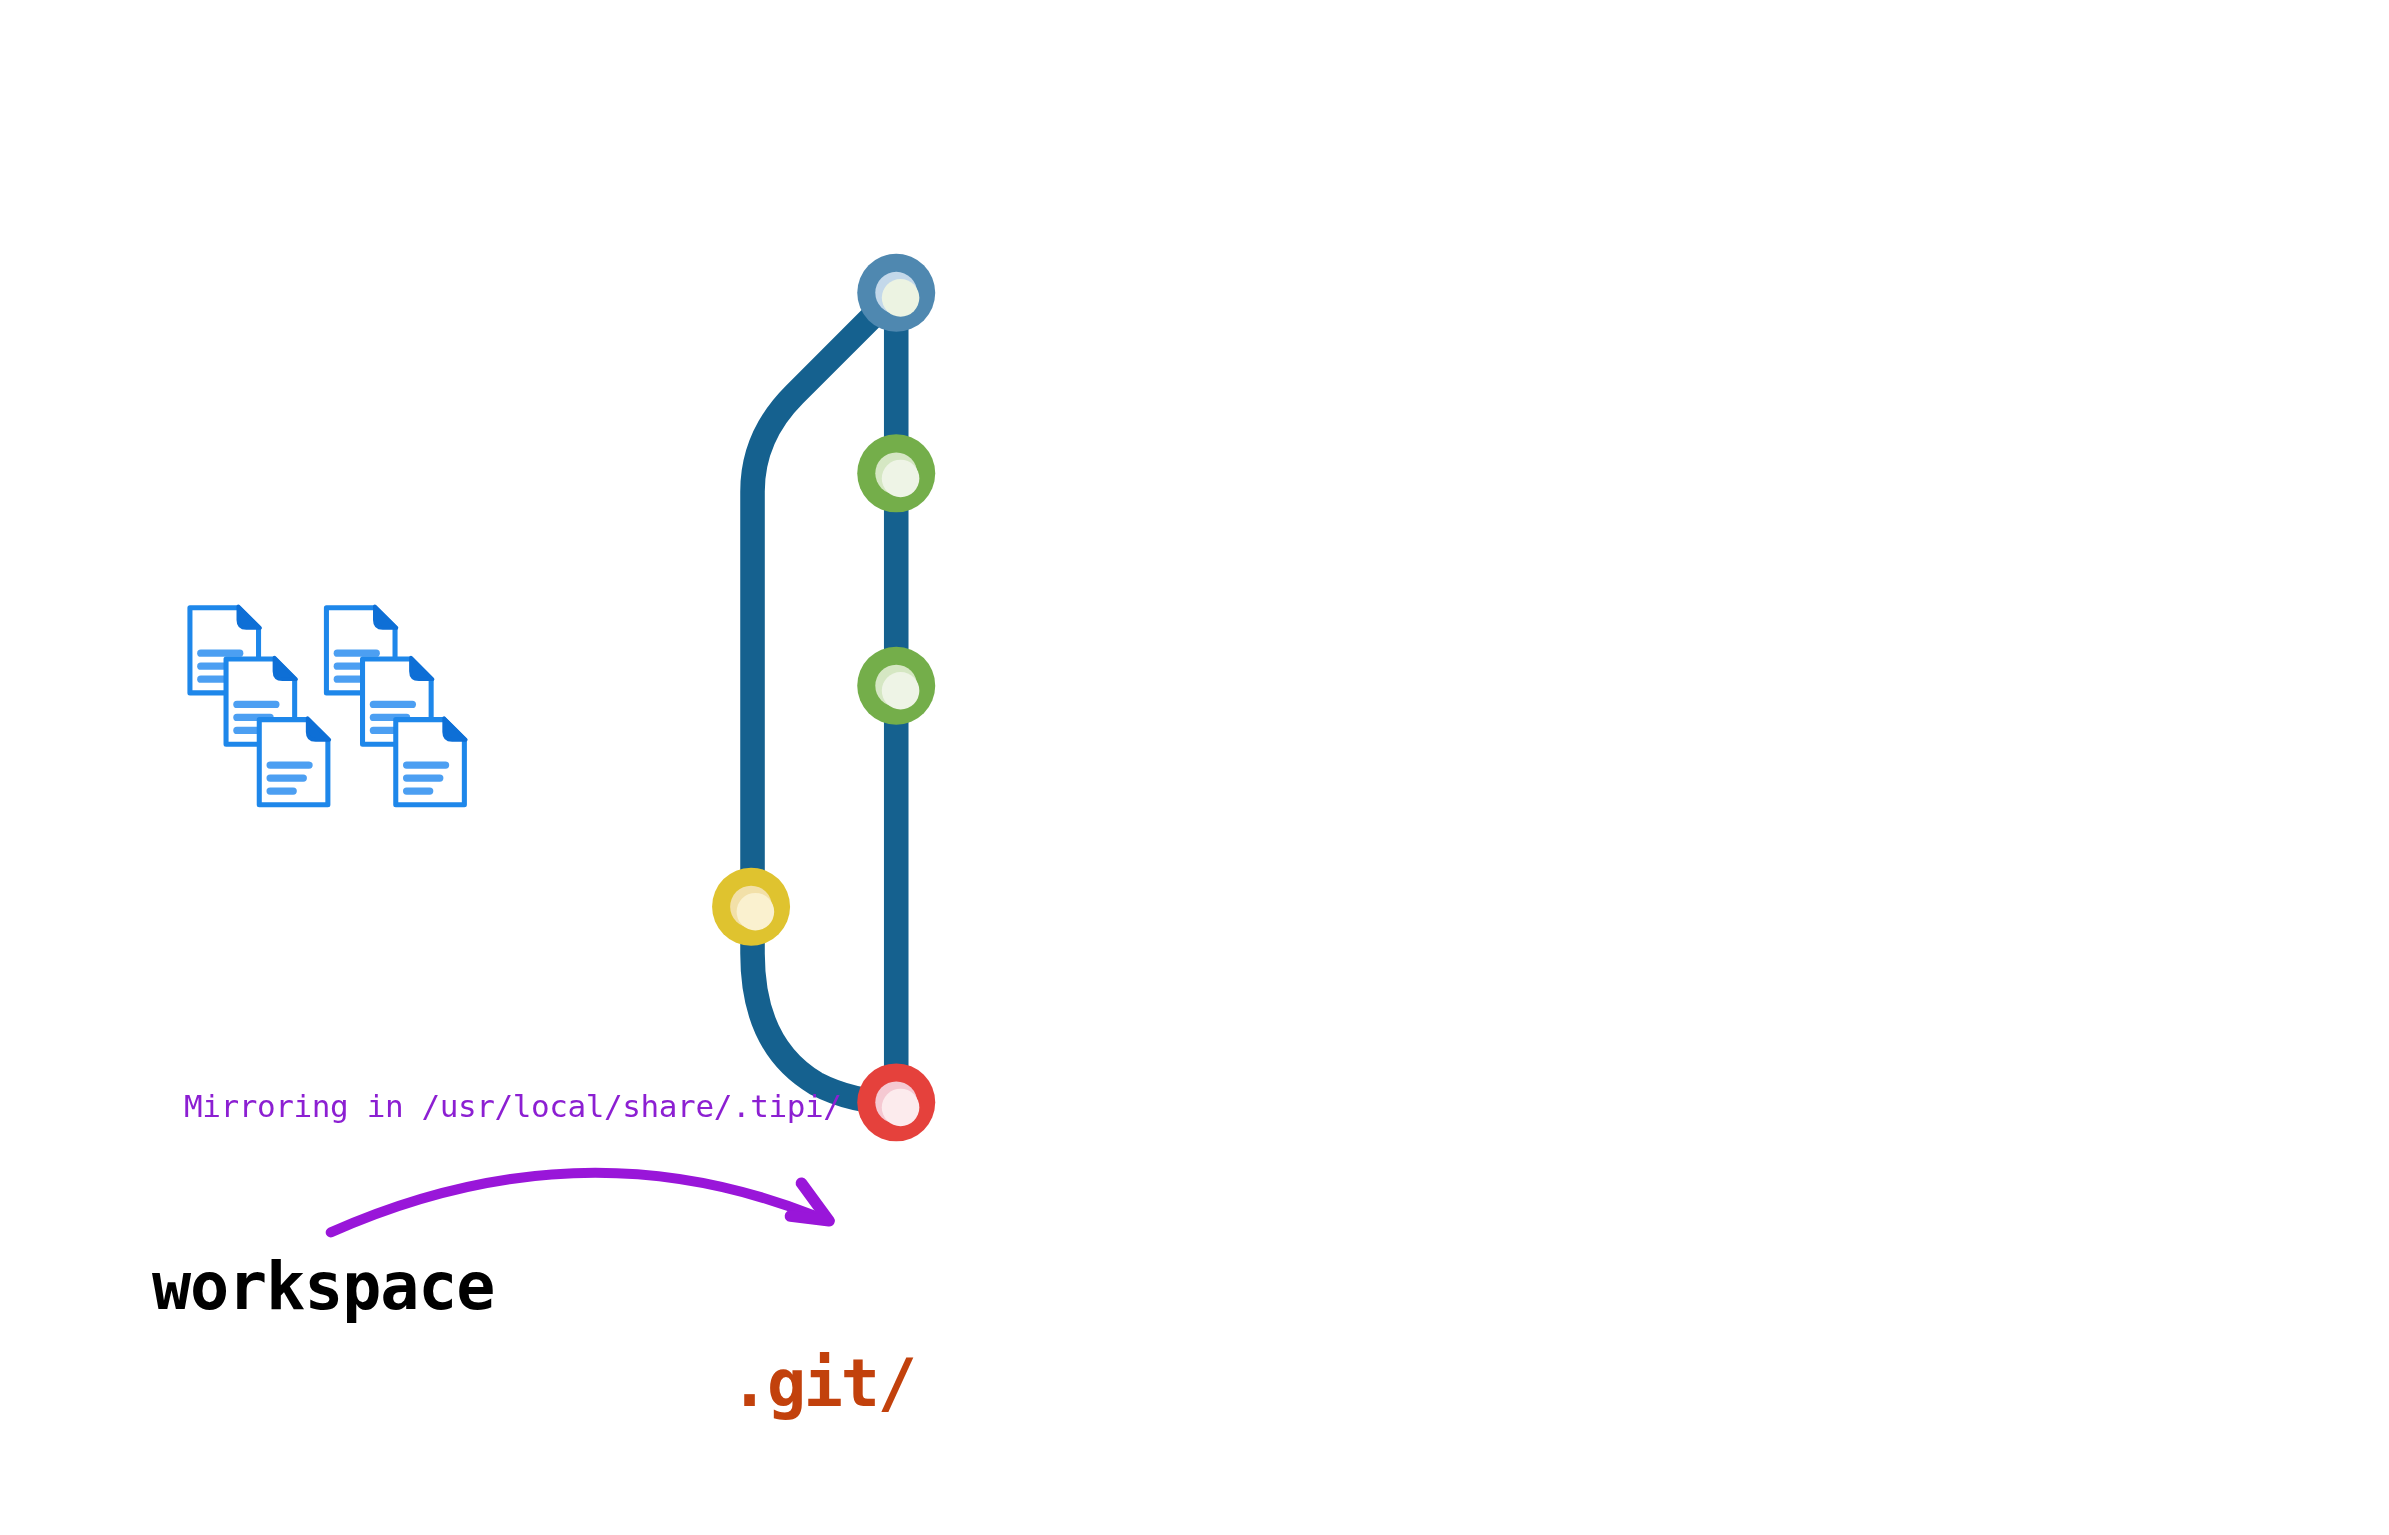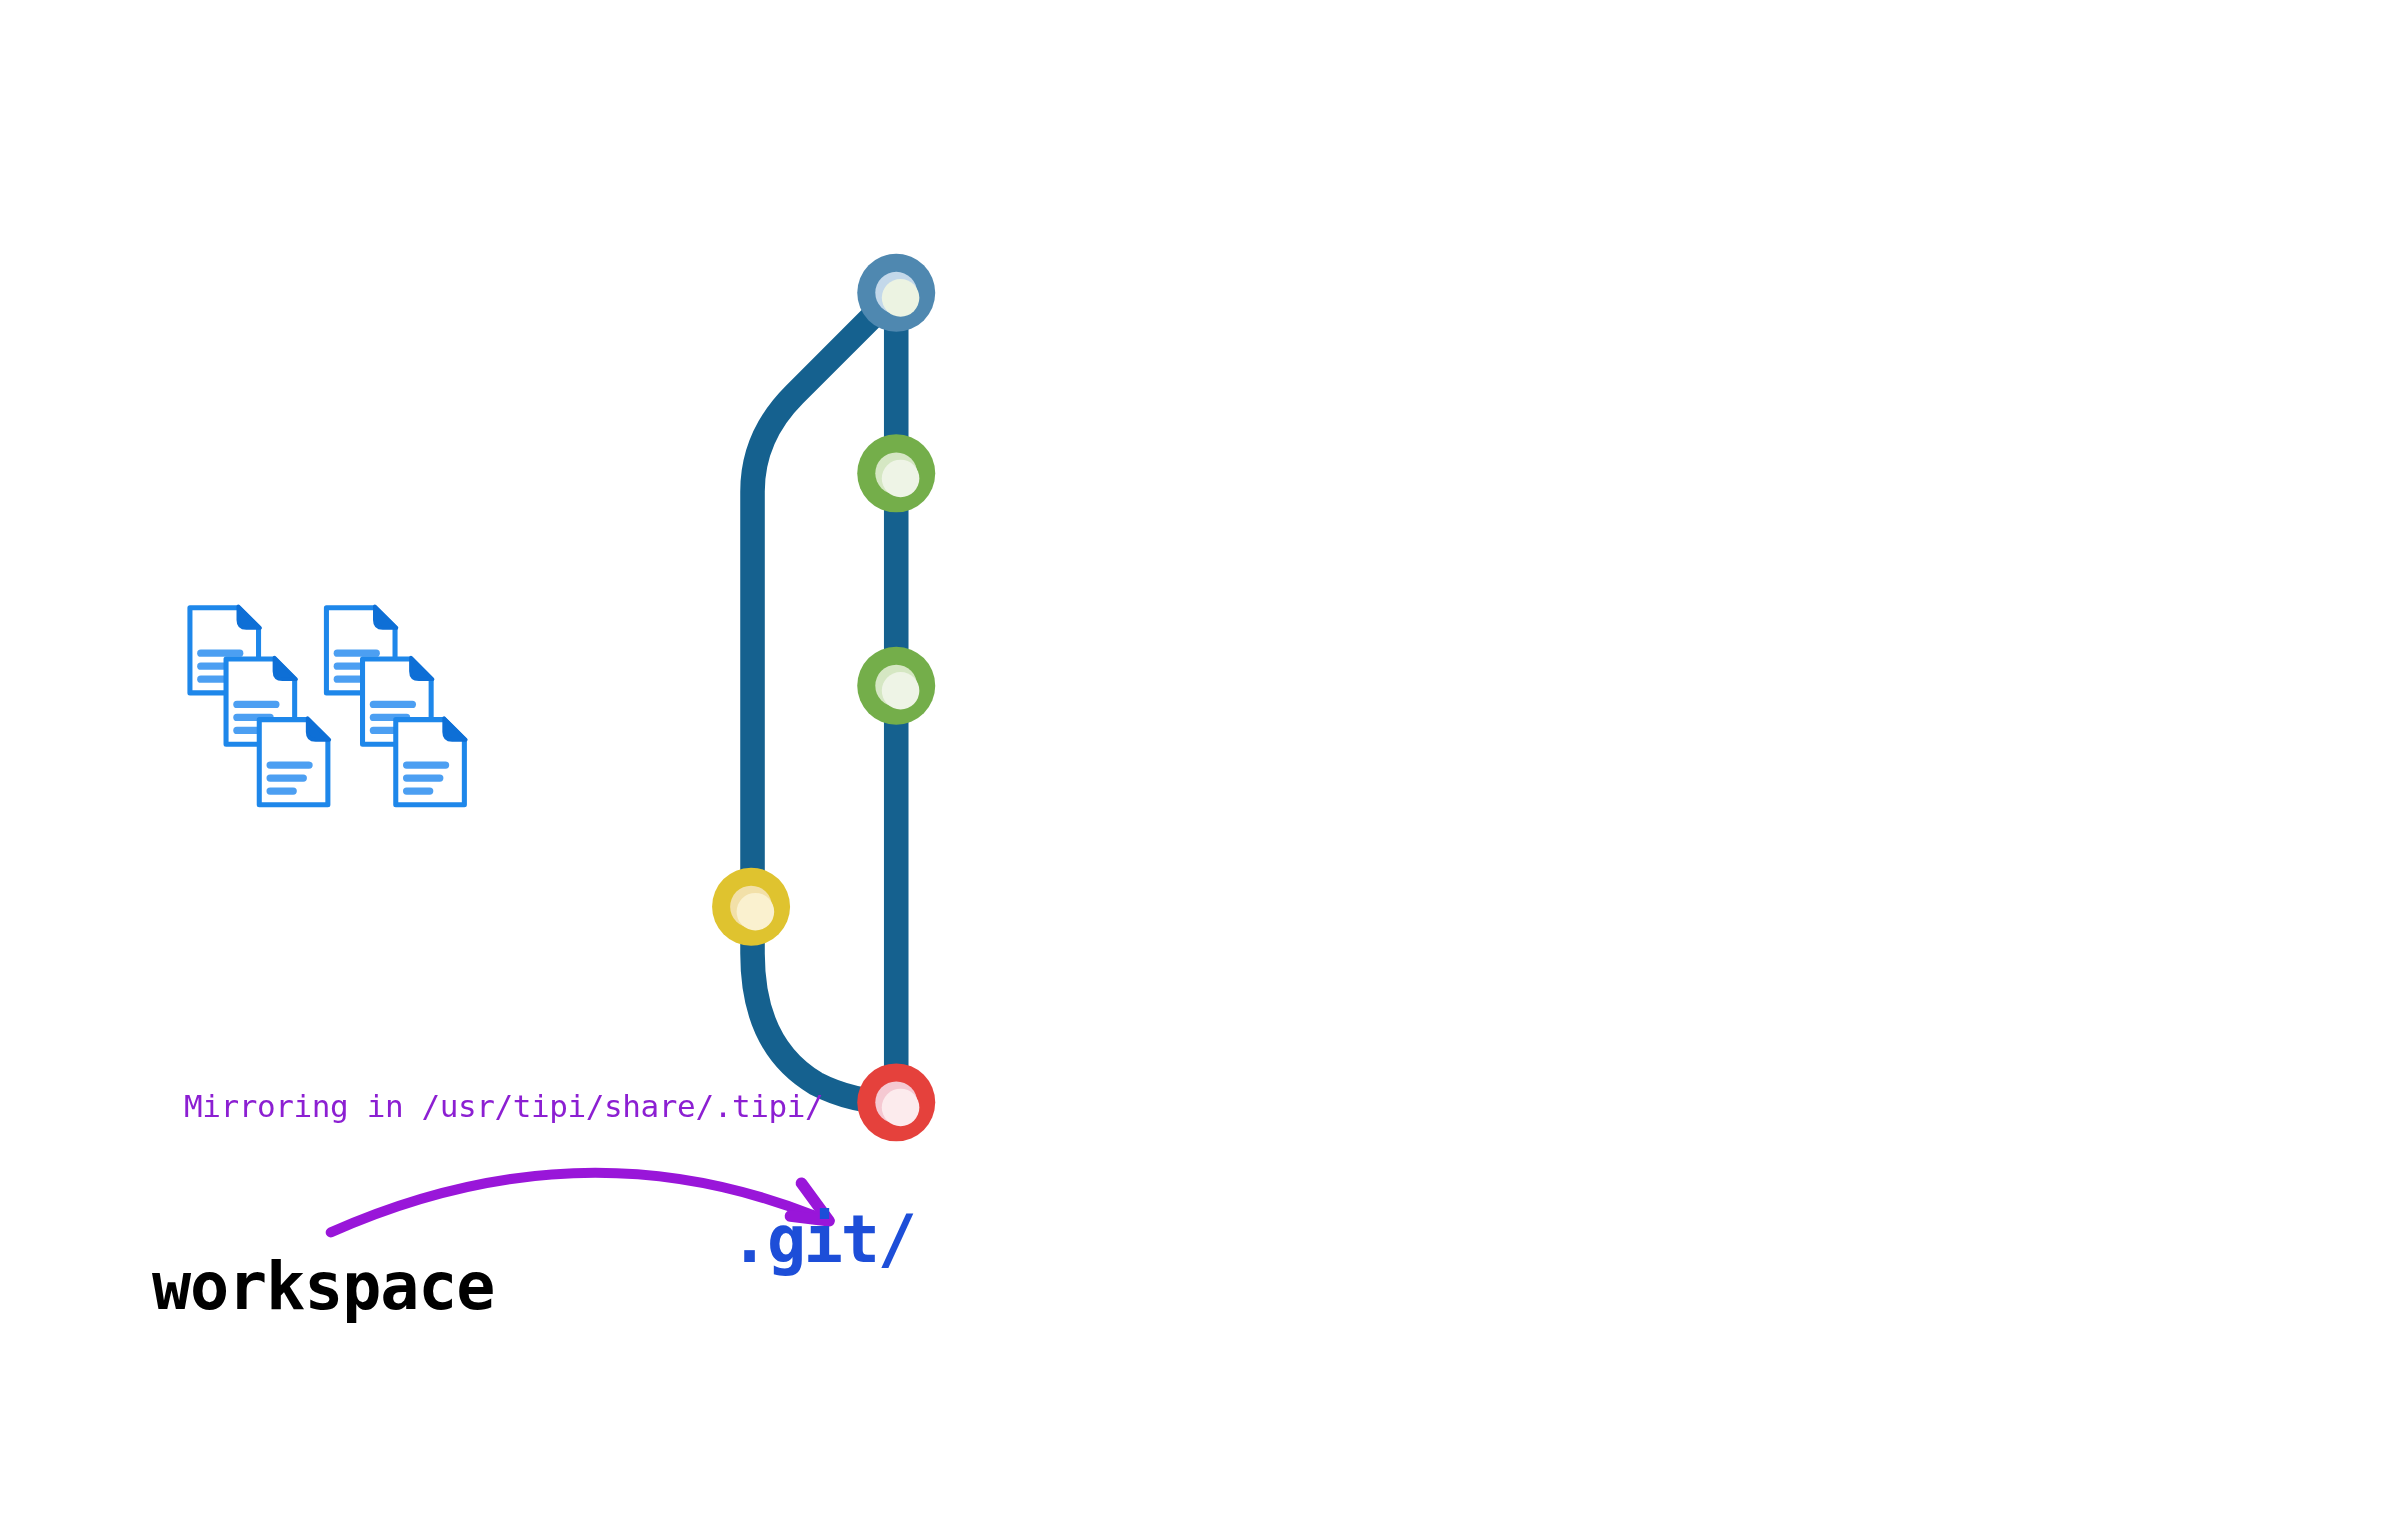--- a/index.html
+++ b/index.html
@@ -36,24 +36,24 @@
   .workspace-label {
     left: 152px;
     top: 1254px;
     font-size: 65px;
     font-weight: bold;
     color: #000000;
     letter-spacing: -1.1px;
   }
   .gitdir-label {
     left: 730px;
-    top: 1207px;
+    top: 1351px;
     font-size: 65px;
     font-weight: bold;
-    color: #1d4ed8;
+    color: #c2410c;
     letter-spacing: -2.2px;
   }
 </style>
 </head>
 <body style="background: rgb(255, 255, 255);">
 
 <div class="canvas">
 
   <svg class="diagram-svg" width="2389" height="1536" viewBox="0 0 3308 2126">
 
@@ -135,20 +135,20 @@
       </g>
 
     <g>
       <path id="arrow-curve" d="M 458 1706 Q 800 1554 1125 1682" fill="none" stroke-width="14" stroke-linecap="round" stroke="#9916d9"></path>
       <g transform="translate(1148,1690) rotate(22)">
         <path id="arrow-head" d="M -55 -34 L 0 0 L -52 14" fill="none" stroke-width="16" stroke-linecap="round" stroke-linejoin="round" stroke="#9916d9"></path>
       </g>
     </g>
   </svg>
 
-  <div class="label mirror-label" id="mirror-label" style="color: rgb(140, 31, 210);">Mirroring in /usr/tipi/share/.tipi/</div>
+  <div class="label mirror-label" id="mirror-label" style="color: rgb(140, 31, 210);">Mirroring in /usr/local/share/.tipi/</div>
 
   <div class="label workspace-label">workspace</div>
 
   <div class="label gitdir-label">.git/</div>
 
 </div>
 
 
 </body></html>

